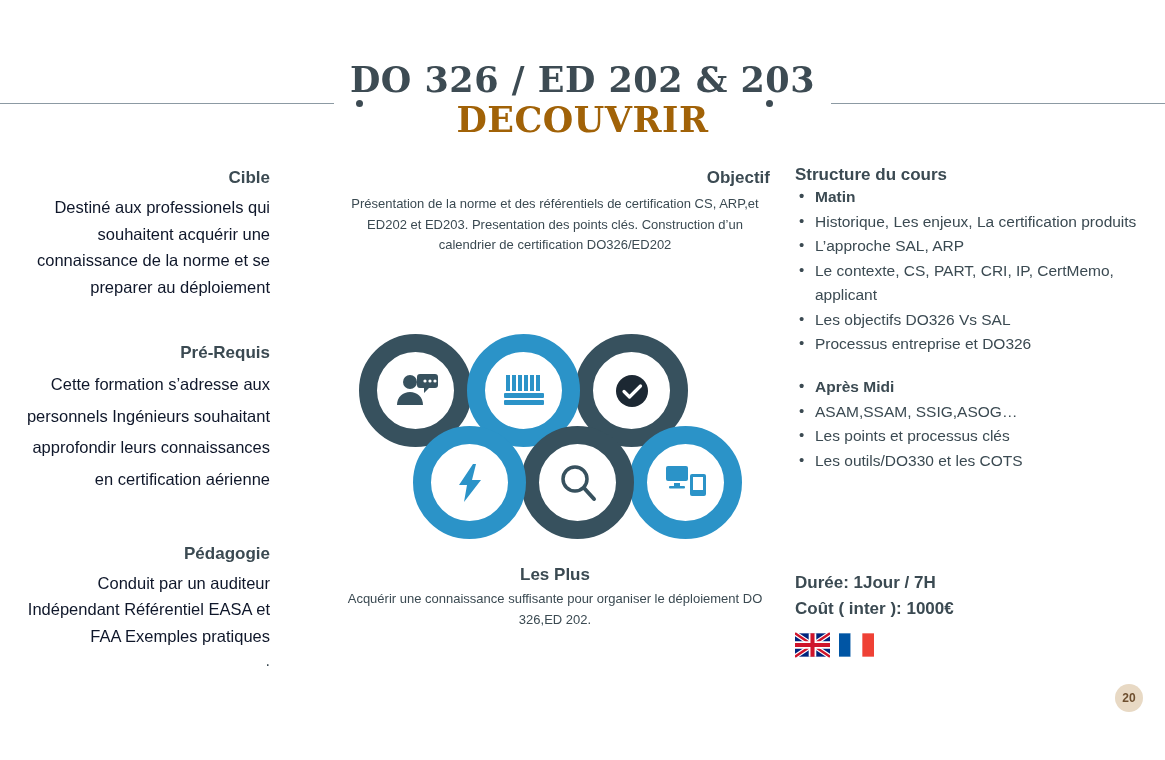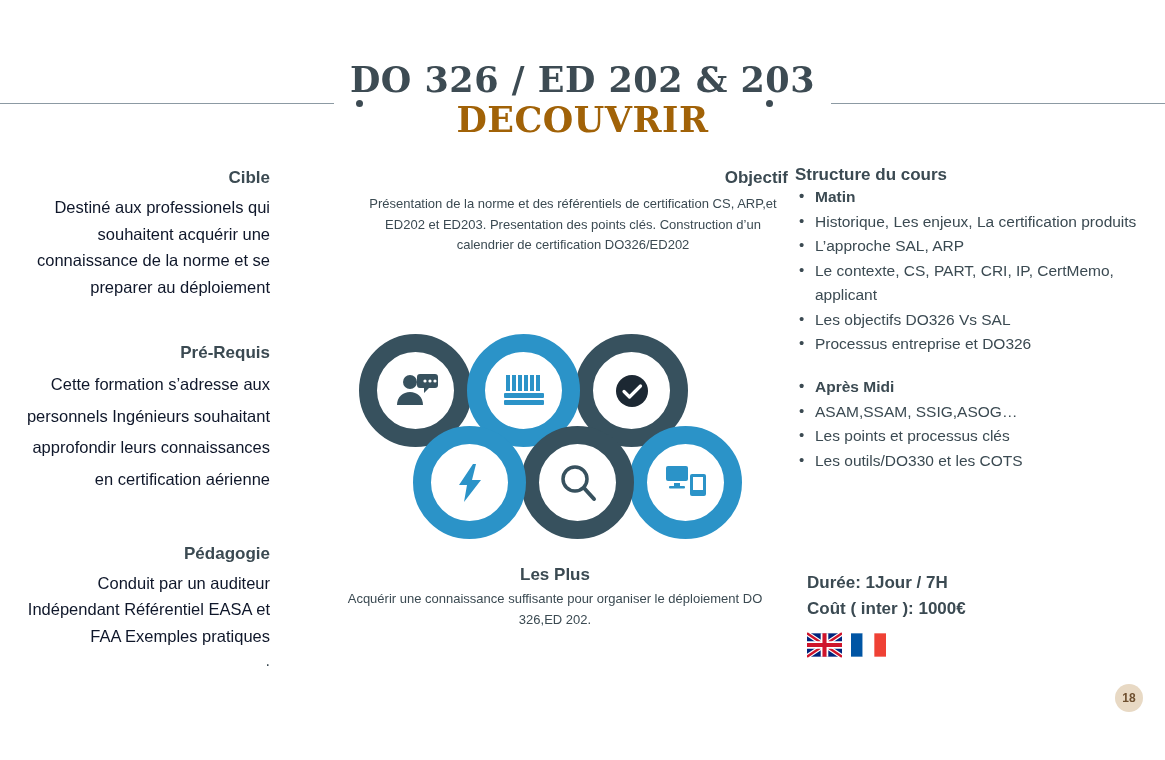--- a/index.html
+++ b/index.html
@@ -61,21 +61,21 @@
 
   
   .col-left {
     position: absolute;
     left: 20px; top: 168px;
     width: 250px;
     text-align: right;
   }
   .col-mid {
     position: absolute;
-    left: 358px; top: 168px;
+    left: 340px; top: 168px;
     width: 430px;
     text-align: center;
   }
   .col-right {
     position: absolute;
     left: 795px; top: 165px;
     width: 350px;
     text-align: left;
   }
 
@@ -294,35 +294,35 @@
     <div class="gap-block"></div>
 
     <ul class="bullets">
       <li class="bold">Après Midi</li>
       <li>ASAM,SSAM, SSIG,ASOG…</li>
       <li>Les points et processus clés</li>
       <li>Les outils/DO330 et les COTS</li>
     </ul>
   </div>
 
-  <div style="position:absolute; left:795px; top:570px; width:350px;margin-left:12px;">
+  <div style="position:absolute; left:795px; top:570px; width:350px;">
     <div class="duree">Durée: 1Jour / 7H</div>
     <div class="duree">Coût ( inter ):  1000€</div>
 
     <div class="flags">
       <svg class="flag" viewBox="0 0 60 40">
         <rect width="60" height="40" fill="#00247d"></rect>
         <path d="M0,0 L60,40 M60,0 L0,40" stroke="#ffffff" stroke-width="8"></path>
         <path d="M0,0 L60,40 M60,0 L0,40" stroke="#cf142b" stroke-width="4"></path>
         <path d="M30,0 V40 M0,20 H60" stroke="#ffffff" stroke-width="13"></path>
         <path d="M30,0 V40 M0,20 H60" stroke="#cf142b" stroke-width="7"></path>
       </svg>
       <svg class="flag" viewBox="0 0 60 40">
         <rect width="20" height="40" x="0" fill="#0055a4"></rect>
         <rect width="20" height="40" x="20" fill="#ffffff"></rect>
         <rect width="20" height="40" x="40" fill="#ef4135"></rect>
       </svg>
     </div>
   </div>
 
-  <div class="pagenum">18</div>
+  <div class="pagenum">20</div>
 
 </div>
 
 </body></html>

